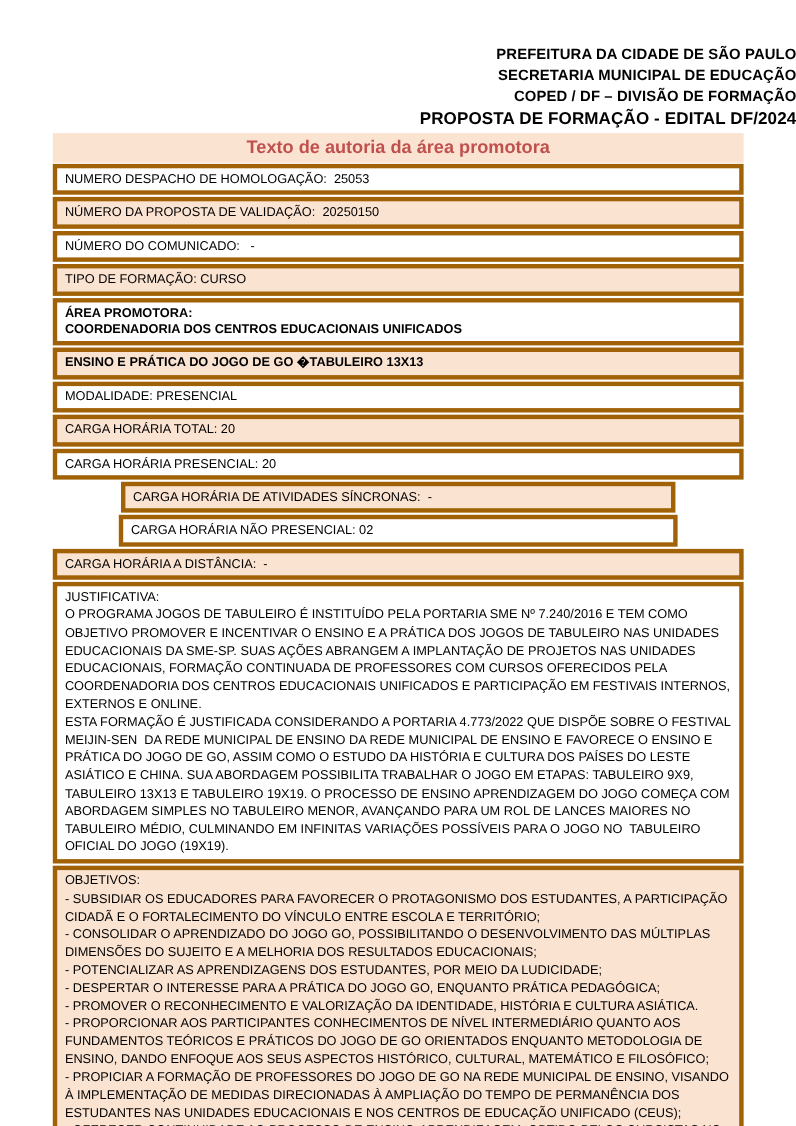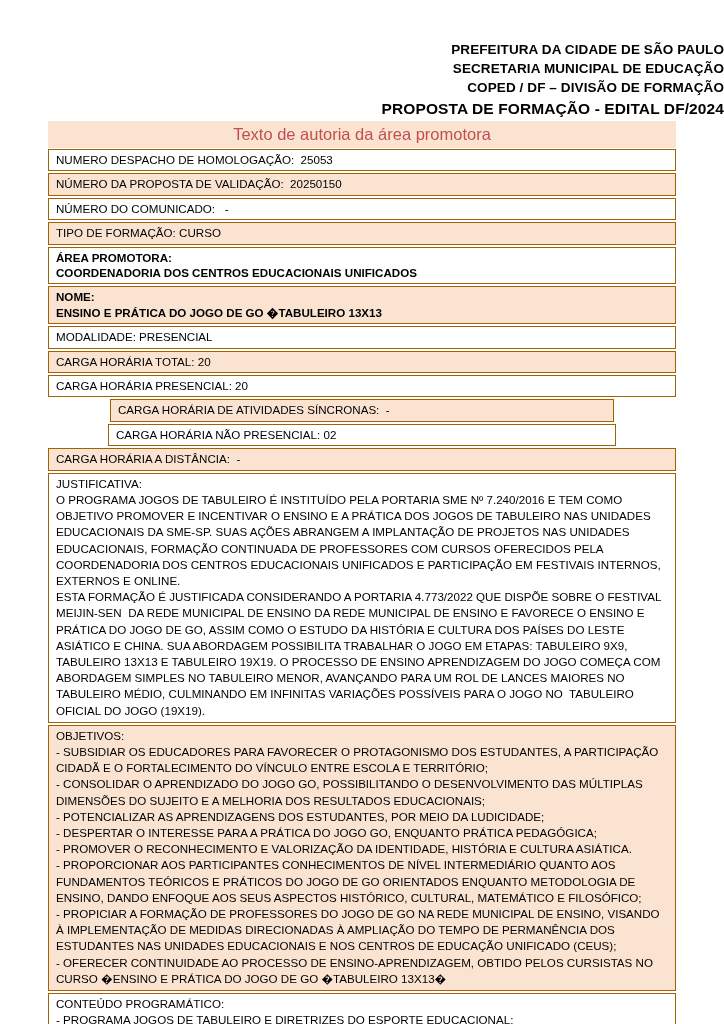--- a/index.html
+++ b/index.html
@@ -45,28 +45,28 @@
   .banner {
     margin: 2px auto 0 auto;
     width: 628px;
     background: #fbe3d2;
     text-align: center;
     padding: 3px 0 4px 0;
     box-sizing: border-box;
   }
   .banner-text {
     color: #c0504d;
-    font-weight: normal;
+    font-weight: bold;
     font-size: 16.5px;
     line-height: 20px;
   }
   .row {
     width: 628px;
     box-sizing: border-box;
-    border: 1px solid #a16207;
+    border: 4px solid #a16207;
     background: #ffffff;
     margin-bottom: 2px;
     padding: 2px 0 3px 7px;
   }
   .row.peach {
     background: #fbe3d2;
   }
   .row-text {
     font-size: 11.6px;
     line-height: 15.4px;
@@ -116,21 +116,20 @@
     <div class="row peach" style="width:628px;margin:0 auto 2px auto;">
       <div class="row-text">TIPO DE FORMAÇÃO: CURSO</div>
     </div>
 
     <div class="row" style="width:628px;margin:0 auto 2px auto;">
       <div class="row-text bold">ÁREA PROMOTORA:</div>
       <div class="row-text bold">COORDENADORIA DOS CENTROS EDUCACIONAIS UNIFICADOS</div>
     </div>
 
     <div class="row peach" style="width:628px;margin:0 auto 2px auto;">
-      <div class="row-text bold">NOME:</div>
       <div class="row-text bold">ENSINO E PRÁTICA DO JOGO DE GO �TABULEIRO 13X13</div>
     </div>
 
     <div class="row" style="width:628px;margin:0 auto 2px auto;">
       <div class="row-text">MODALIDADE: PRESENCIAL</div>
     </div>
 
     <div class="row peach" style="width:628px;margin:0 auto 2px auto;">
       <div class="row-text">CARGA HORÁRIA TOTAL: 20</div>
     </div>

